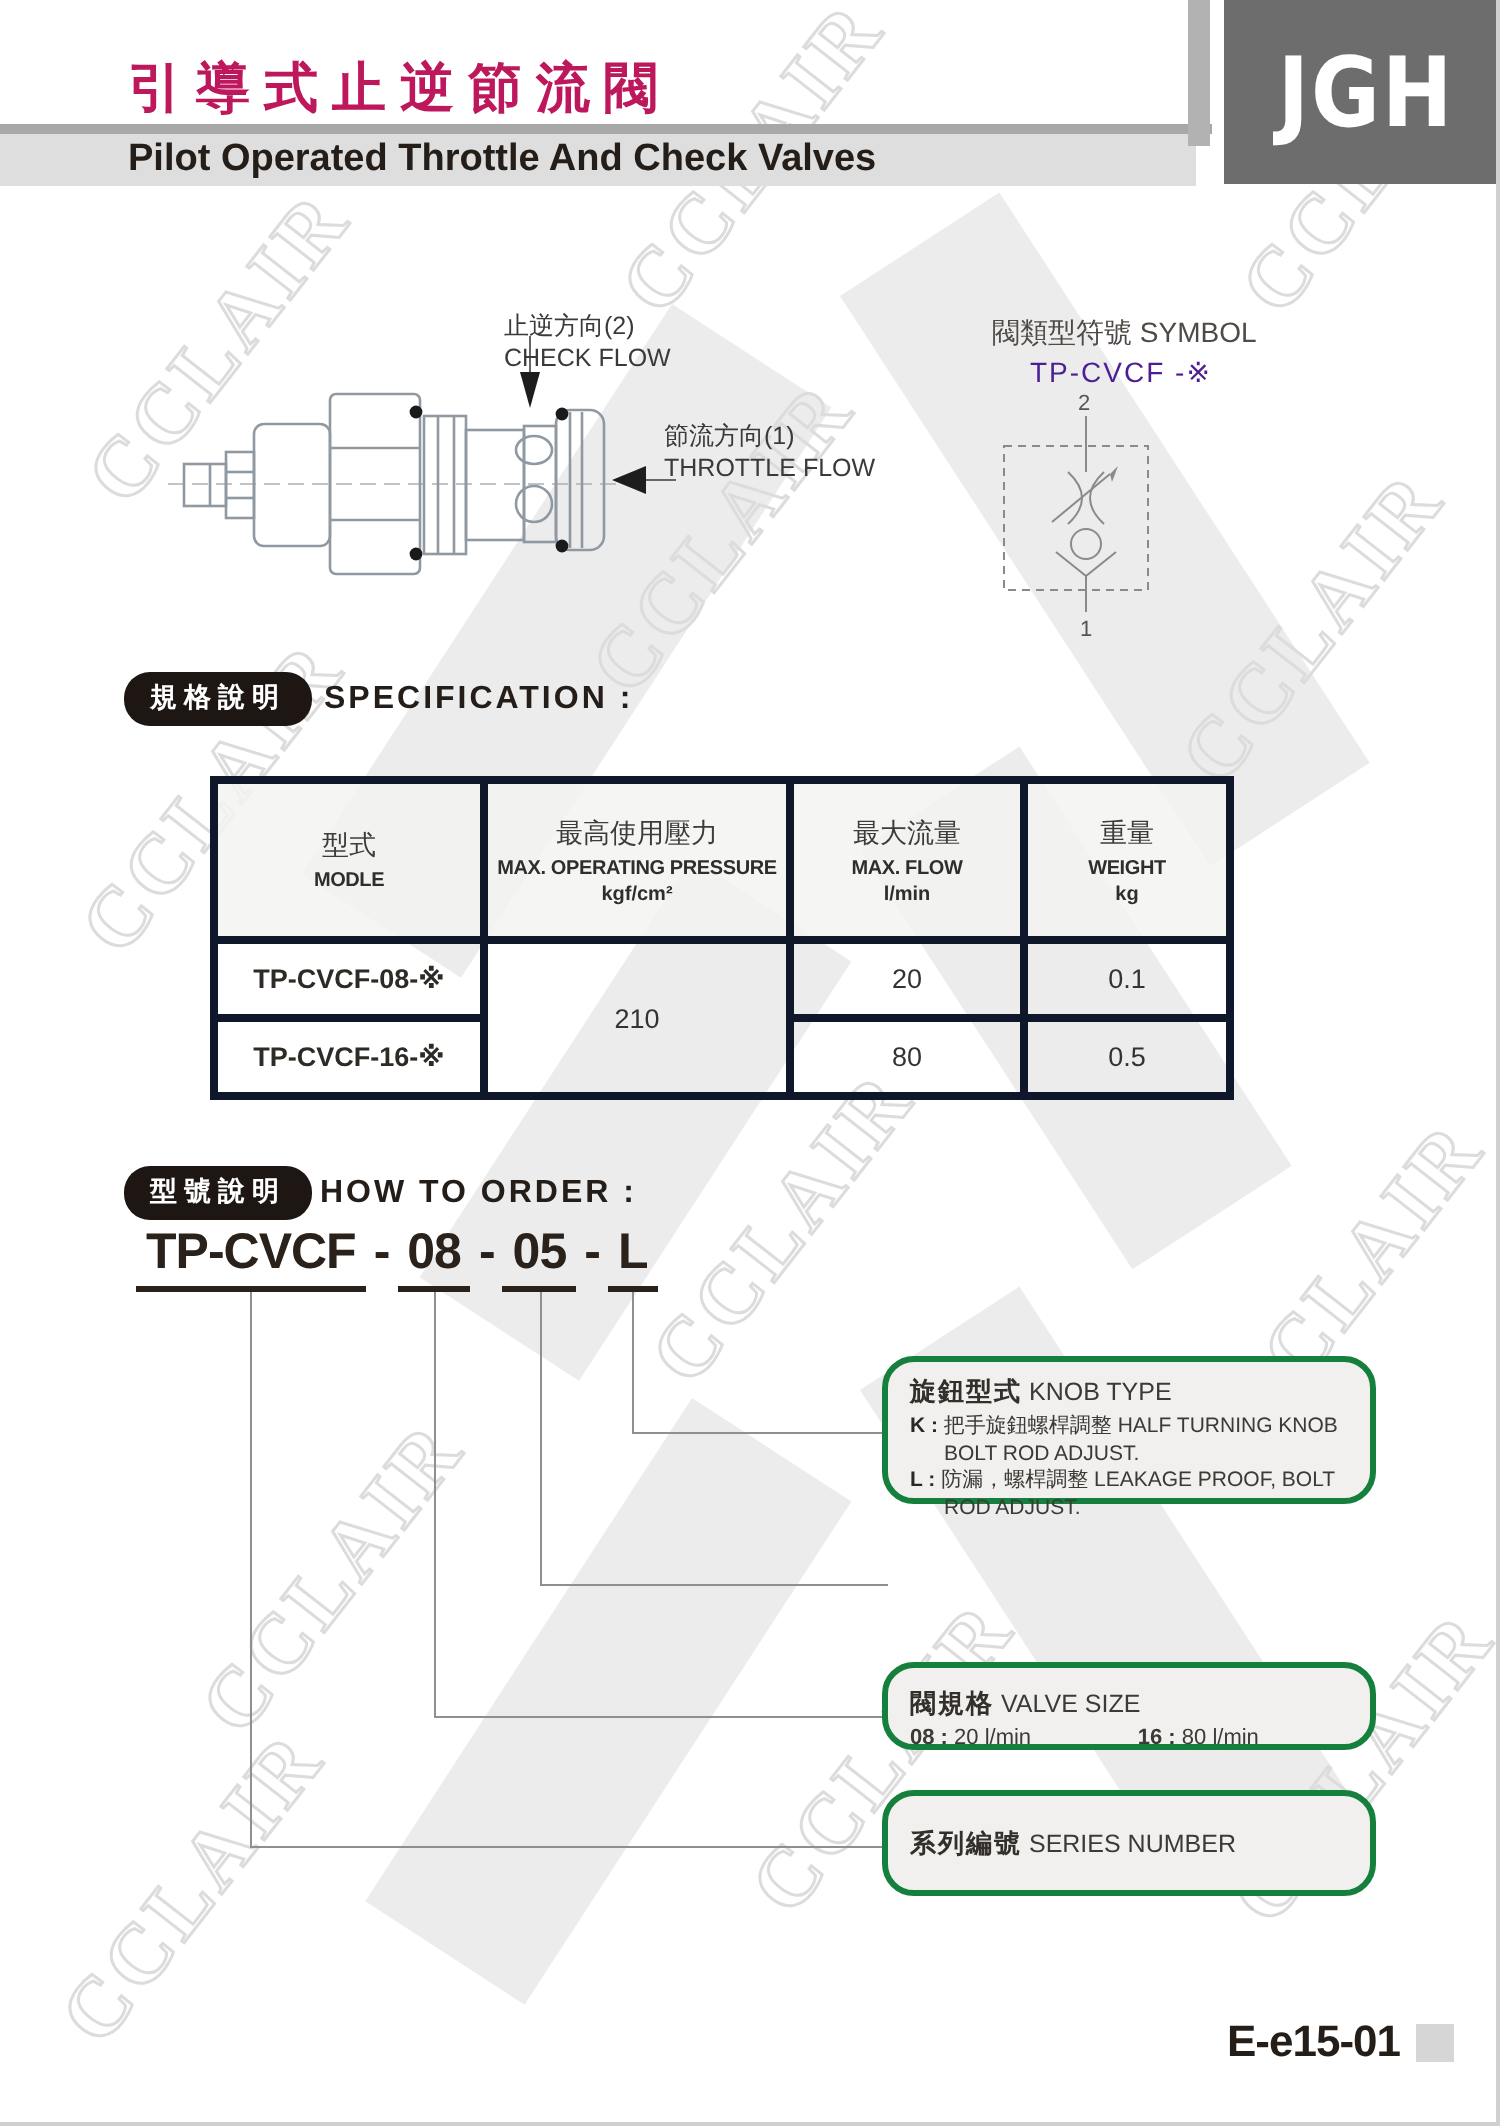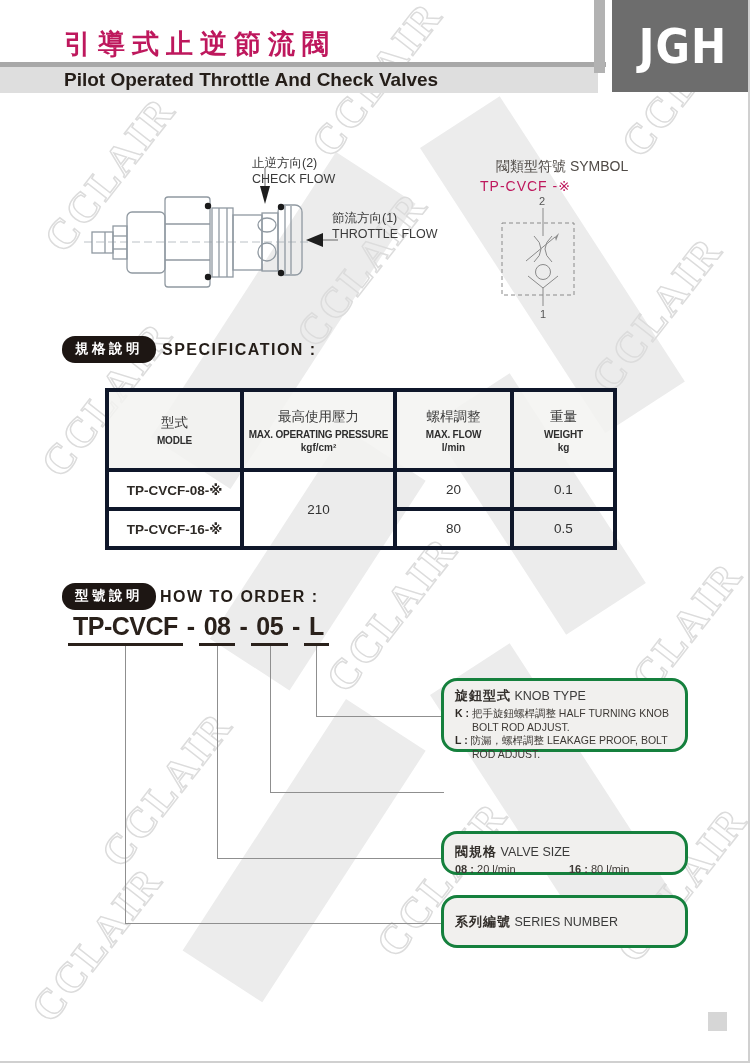--- a/index.html
+++ b/index.html
@@ -20,21 +20,21 @@
   .vbar{position:absolute;left:594px;top:0;width:11px;height:73px;background:#b2b2b2;z-index:2;}
   .logo{position:absolute;left:612px;top:0;width:142px;height:92px;background:#6d6d6d;z-index:2;
         display:flex;align-items:center;justify-content:center;}
   .logo span{color:#fff;font-size:42px;font-weight:bold;font-family:"DejaVu Sans",sans-serif;
         transform:scaleY(1.15);letter-spacing:1px;}
   
   .drawing-svg{position:absolute;left:80px;top:140px;z-index:2;}
   .flow-label{position:absolute;font-size:12.5px;line-height:1.3;color:#3a3a3a;z-index:3;white-space:nowrap;}
   
   .sym-head{position:absolute;left:496px;top:158px;font-size:14px;color:#4f4a46;z-index:2;}
-  .sym-model{position:absolute;left:480px;top:178px;font-size:14px;color:#be185d;letter-spacing:1px;z-index:2;text-align:center;}
+  .sym-model{position:absolute;left:515px;top:178px;font-size:14px;color:#4c1d95;letter-spacing:1px;z-index:2;text-align:center;}
   .symbol-svg{position:absolute;left:496px;top:192px;z-index:2;}
   
   .badge{position:absolute;background:#1d1613;color:#fff;border-radius:13px;font-size:13.5px;
          font-weight:bold;letter-spacing:3.5px;padding:4px 13px 5px;z-index:2;}
   .sec-head{position:absolute;font-size:16px;font-weight:bold;letter-spacing:1.5px;color:#241d18;z-index:2;}
   
   .spec-table{position:absolute;left:105px;top:388px;width:508px;border-collapse:collapse;z-index:2;
               table-layout:fixed;}
   .spec-table td,.spec-table th{border:4px solid #0f172a;text-align:center;vertical-align:middle;padding:0;}
   .spec-table th{background:rgba(243,243,241,0.85);font-weight:normal;height:76px;}
@@ -190,21 +190,21 @@
       <th>
         <div class="h-zh">型式</div>
         <div class="h-en">MODLE</div>
       </th>
       <th>
         <div class="h-zh">最高使用壓力</div>
         <div class="h-en">MAX. OPERATING PRESSURE</div>
         <div class="h-unit">kgf/cm²</div>
       </th>
       <th>
-        <div class="h-zh">螺桿調整</div>
+        <div class="h-zh">最大流量</div>
         <div class="h-en">MAX. FLOW</div>
         <div class="h-unit">l/min</div>
       </th>
       <th>
         <div class="h-zh">重量</div>
         <div class="h-en">WEIGHT</div>
         <div class="h-unit">kg</div>
       </th>
     </tr>
     <tr>
@@ -261,20 +261,21 @@
     </div>
   </div>
 
   <div class="callout" style="top:895px;height:53px;display:flex;align-items:center;">
     <div class="co-title" style="margin:0;">
       <b>系列編號</b>
       <span>SERIES NUMBER</span>
     </div>
   </div>
 
+  <div class="footer-code">E-e15-01</div>
   <div class="footer-sq"></div>
 
 <div class="conn" style="left: 125px; top: 646px; width: 1px; height: 277px;"></div>
     <div class="conn" style="left: 125px; top: 923px; width: 319px; height: 1px;"></div>
     <div class="conn" style="left: 217px; top: 646px; width: 1px; height: 212px;"></div>
     <div class="conn" style="left: 217px; top: 858px; width: 227px; height: 1px;"></div>
     <div class="conn" style="left: 270px; top: 646px; width: 1px; height: 146px;"></div>
     <div class="conn" style="left: 270px; top: 792px; width: 174px; height: 1px;"></div>
     <div class="conn" style="left: 316px; top: 646px; width: 1px; height: 70px;"></div>
     <div class="conn" style="left: 316px; top: 716px; width: 128px; height: 1px;"></div>

